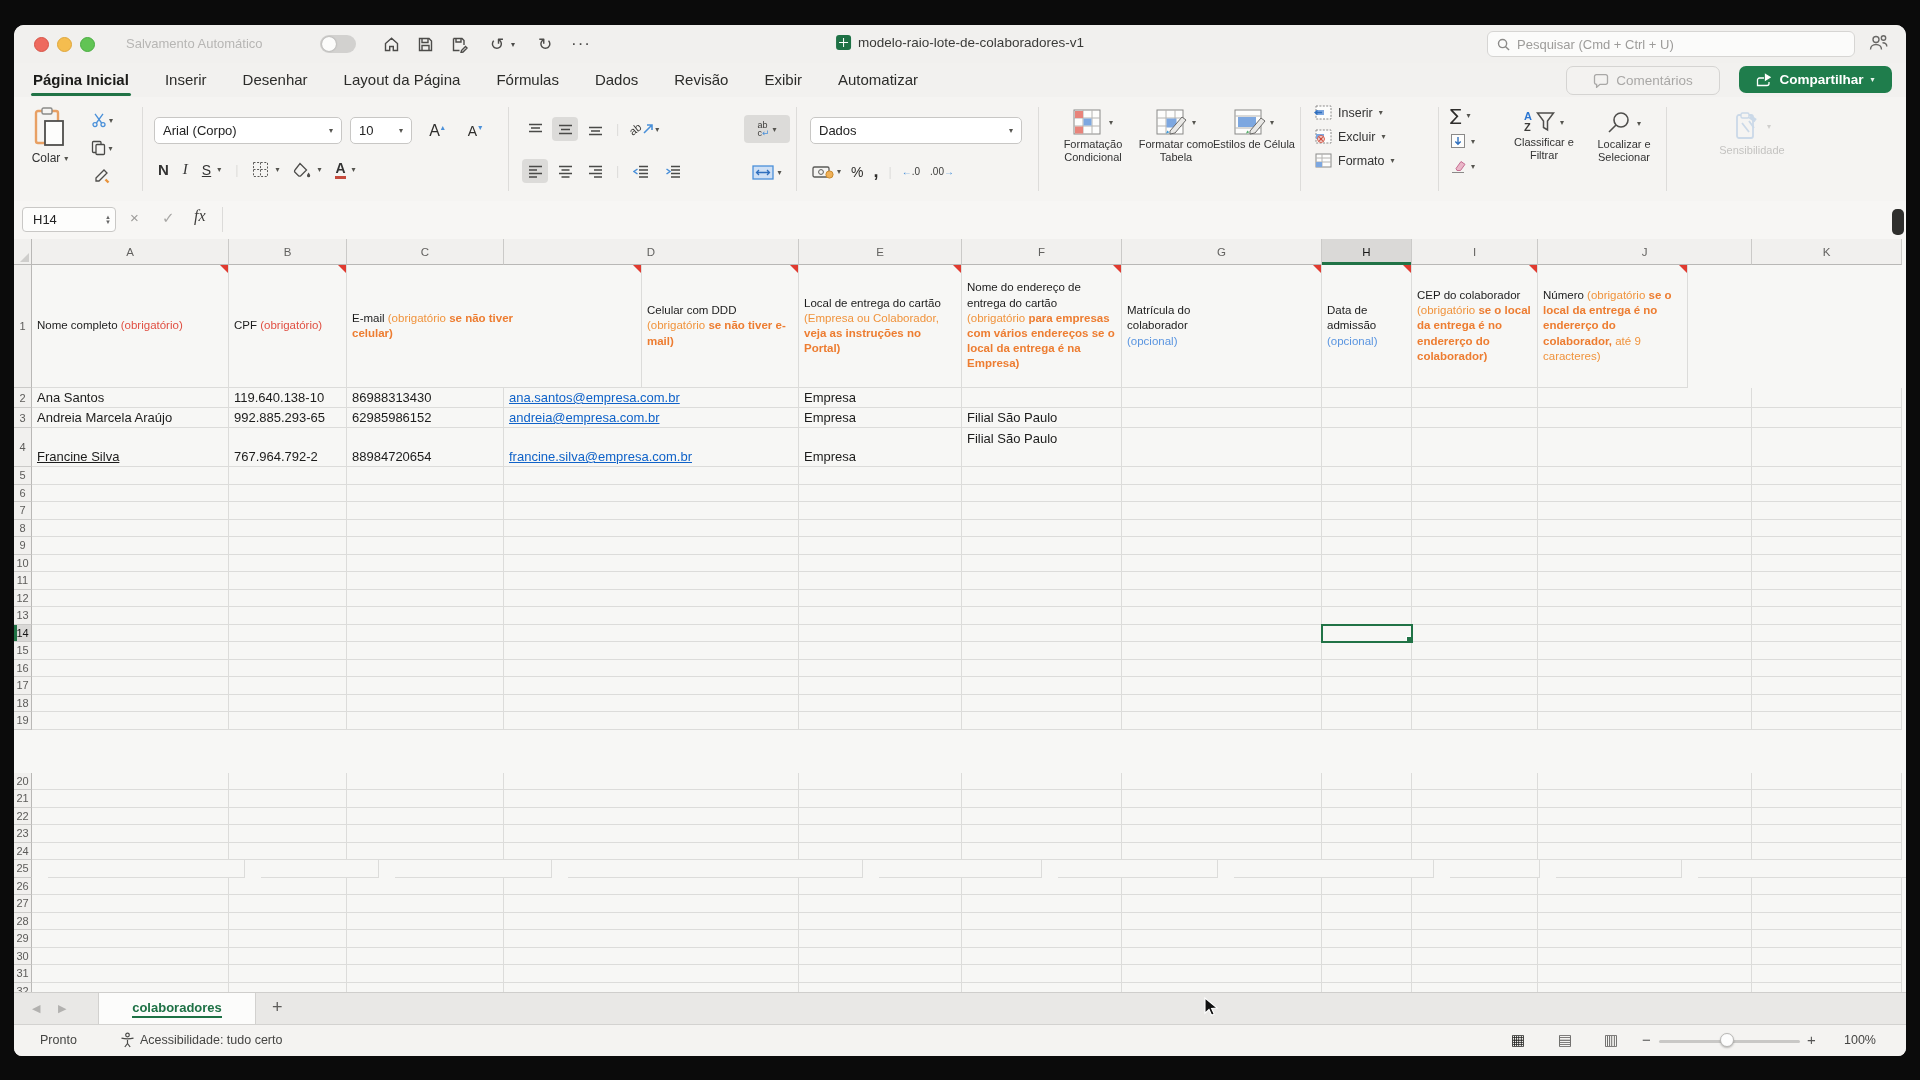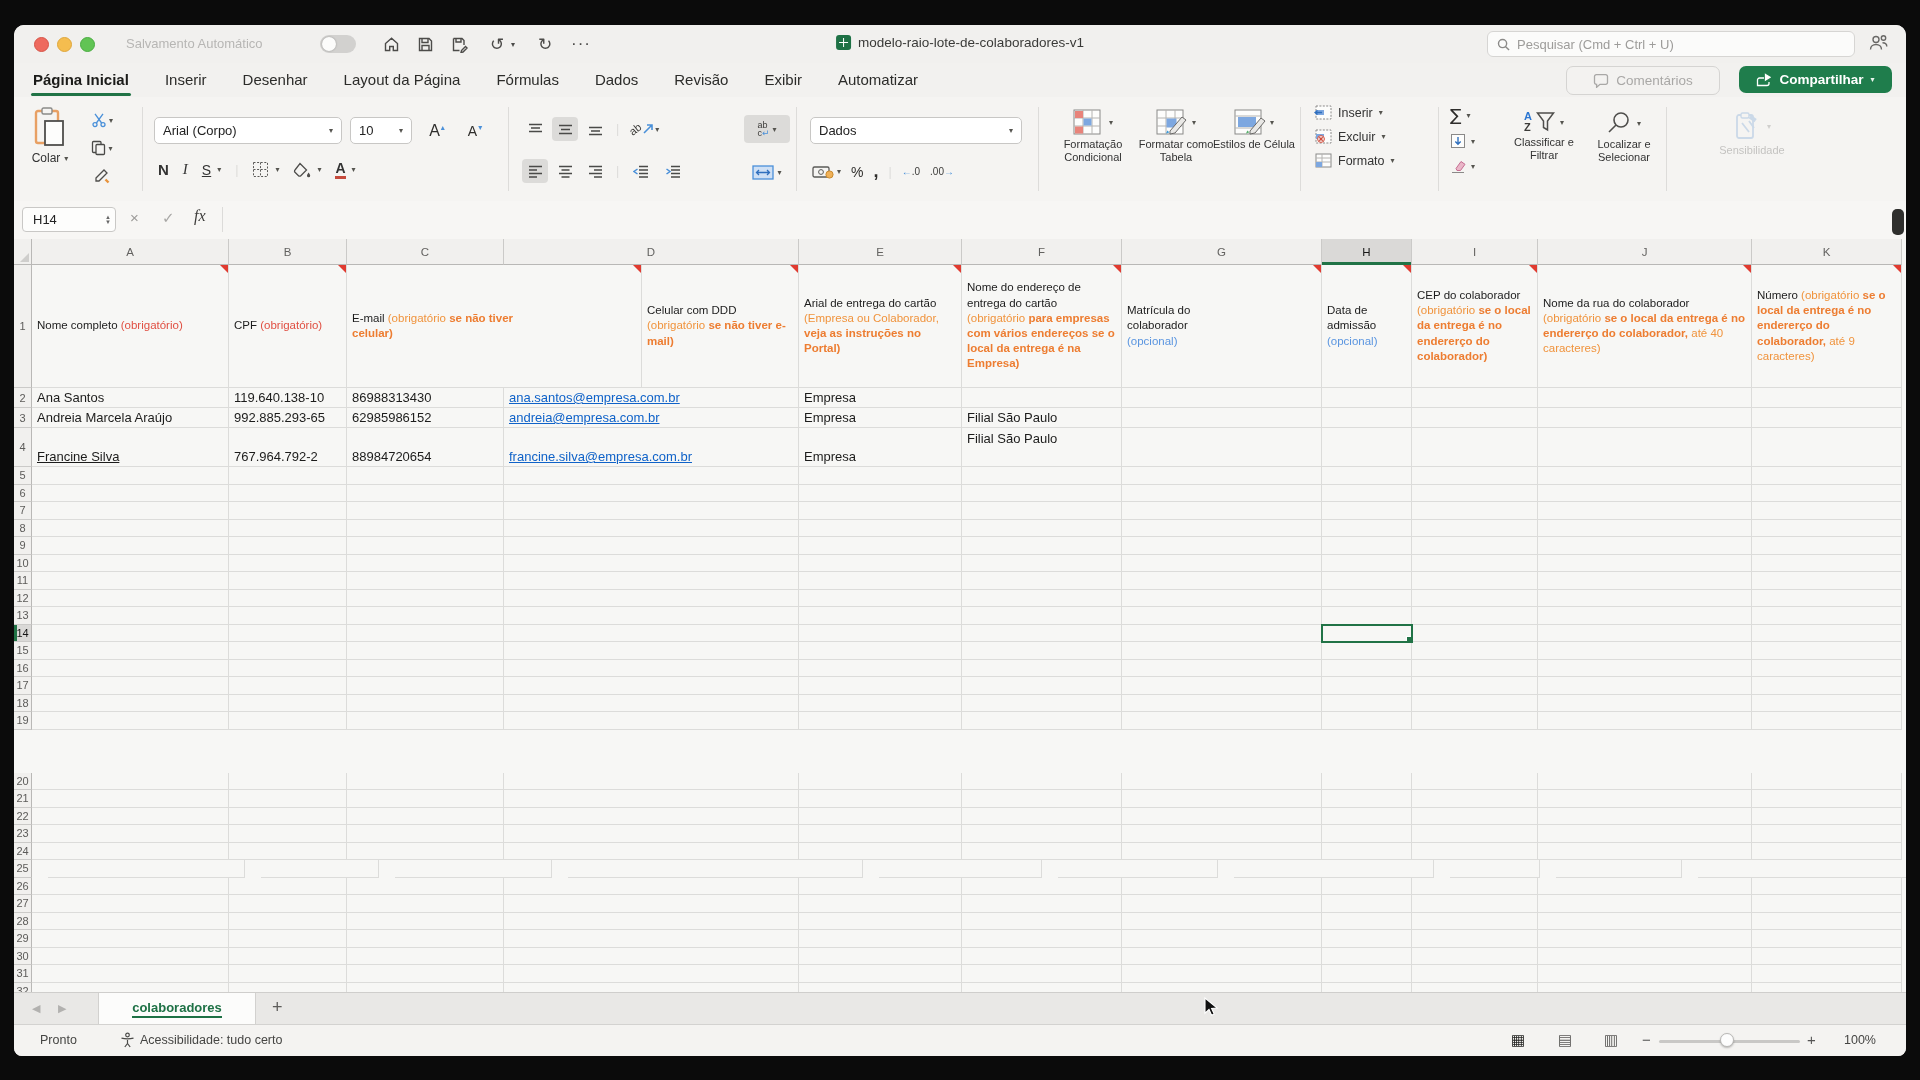--- a/index.html
+++ b/index.html
@@ -542,41 +542,37 @@
         </div>
         <div class="g-cell g-hcell colhdr-D" style="width: 295px;">
           <div class="rich"><span class="s-k">E-mail </span><span class="s-o">(obrigatório </span><span class="s-ob">se não tiver celular)</span></div>
           <div class="tri"></div>
         </div>
         <div class="g-cell g-hcell colhdr-C" style="width: 157px;">
           <div class="rich"><span class="s-k">Celular com DDD </span><span class="s-o">(obrigatório </span><span class="s-ob">se não tiver e-mail)</span></div>
           <div class="tri"></div>
         </div>
         <div class="g-cell g-hcell colhdr-E" style="width: 163px;">
-          <div class="rich"><span class="s-k">Arial de entrega do cartão </span><span class="s-o">(Empresa ou Colaborador, </span><span class="s-ob">veja as instruções no Portal)</span></div>
+          <div class="rich"><span class="s-k">Local de entrega do cartão </span><span class="s-o">(Empresa ou Colaborador, </span><span class="s-ob">veja as instruções no Portal)</span></div>
           <div class="tri"></div>
         </div>
         <div class="g-cell g-hcell colhdr-F" style="width: 160px;">
           <div class="rich"><span class="s-k">Nome do endereço de entrega do cartão </span><span class="s-o">(obrigatório </span><span class="s-ob">para empresas com vários endereços se o local da entrega é na Empresa)</span></div>
           <div class="tri"></div>
         </div>
         <div class="g-cell g-hcell colhdr-G" style="width: 200px;">
           <div class="rich"><span class="s-k">Matrícula do colaborador </span><span class="s-b">(opcional)</span></div>
           <div class="tri"></div>
         </div>
         <div class="g-cell g-hcell colhdr-H" style="width: 90px;">
           <div class="rich"><span class="s-k">Data de admissão </span><span class="s-b">(opcional)</span></div>
           <div class="tri"></div>
         </div>
         <div class="g-cell g-hcell colhdr-I" style="width: 126px;">
           <div class="rich"><span class="s-k">CEP do colaborador </span><span class="s-o">(obrigatório </span><span class="s-ob">se o local da entrega é no endererço do colaborador)</span></div>
-          <div class="tri"></div>
-        </div>
-        <div class="g-cell g-hcell colhdr-J" style="width: 214px;">
-          <div class="rich"><span class="s-k">Nome da rua do colaborador </span><span class="s-o">(obrigatório </span><span class="s-ob">se o local da entrega é no endererço do colaborador, </span><span class="s-o">até 40 caracteres)</span></div>
           <div class="tri"></div>
         </div>
         <div class="g-cell g-hcell colhdr-K" style="width: 150px;">
           <div class="rich"><span class="s-k">Número </span><span class="s-o">(obrigatório </span><span class="s-ob">se o local da entrega é no endererço do colaborador, </span><span class="s-o">até 9 caracteres)</span></div>
           <div class="tri"></div>
         </div>
       </div>
       <div class="g-row" style="height: 20px;">
         <div class="g-rowhdr">2</div>
         <div class="g-cell" style="width: 197px;">

